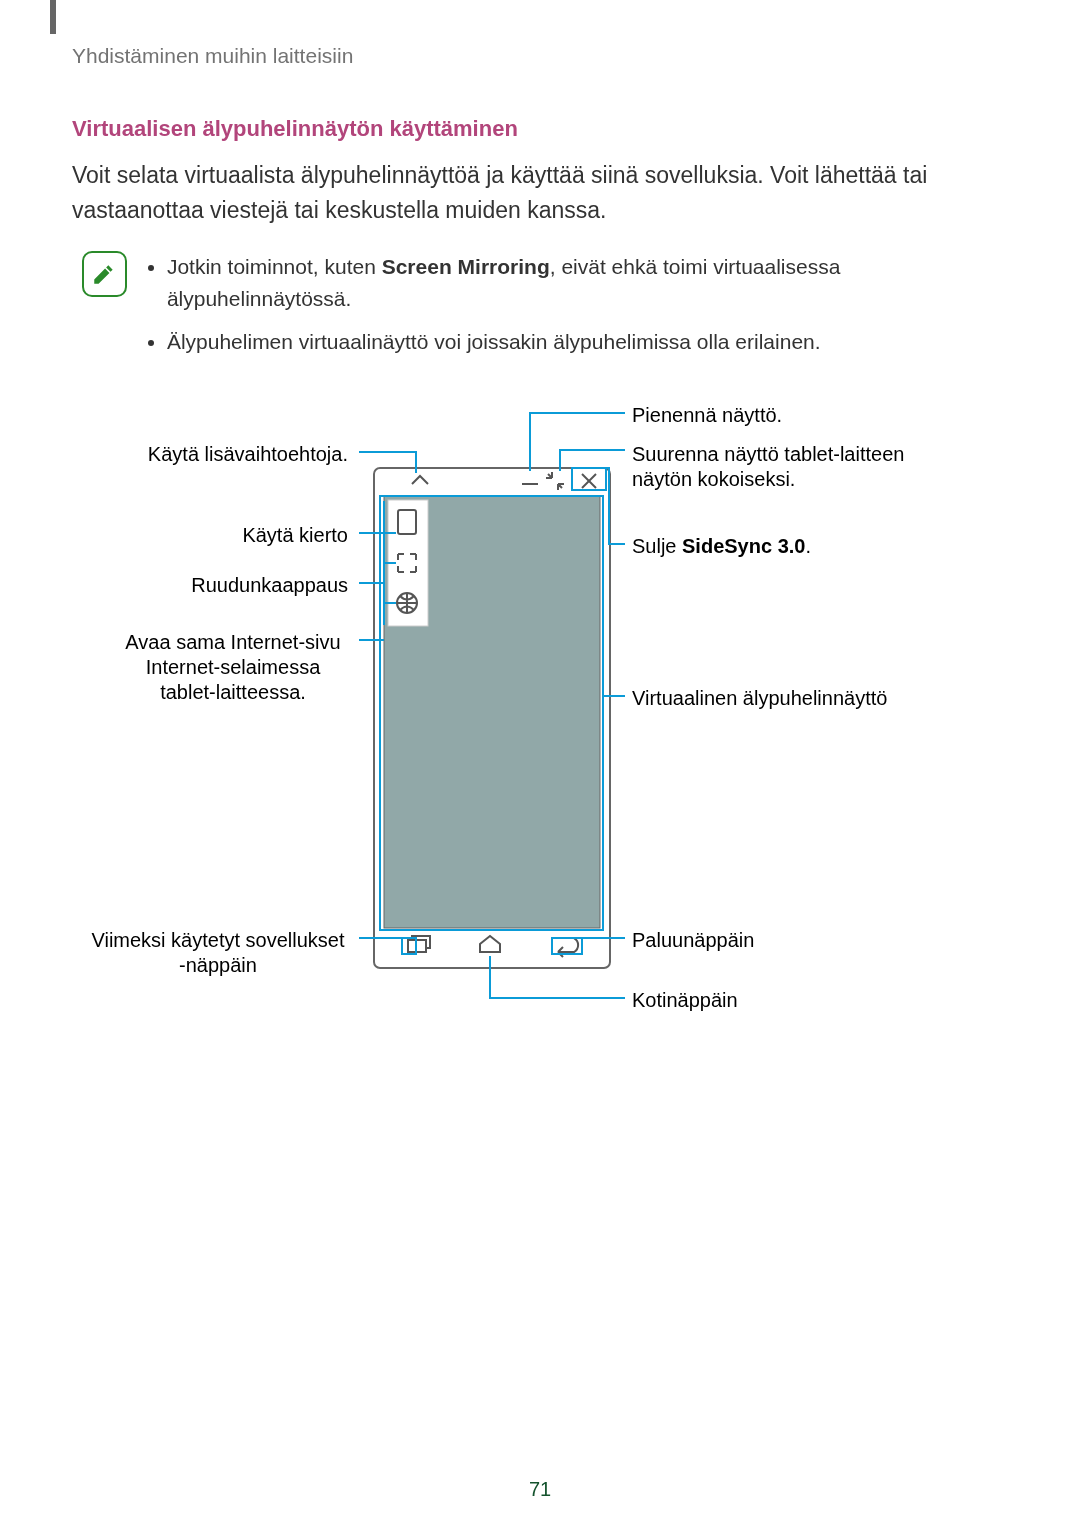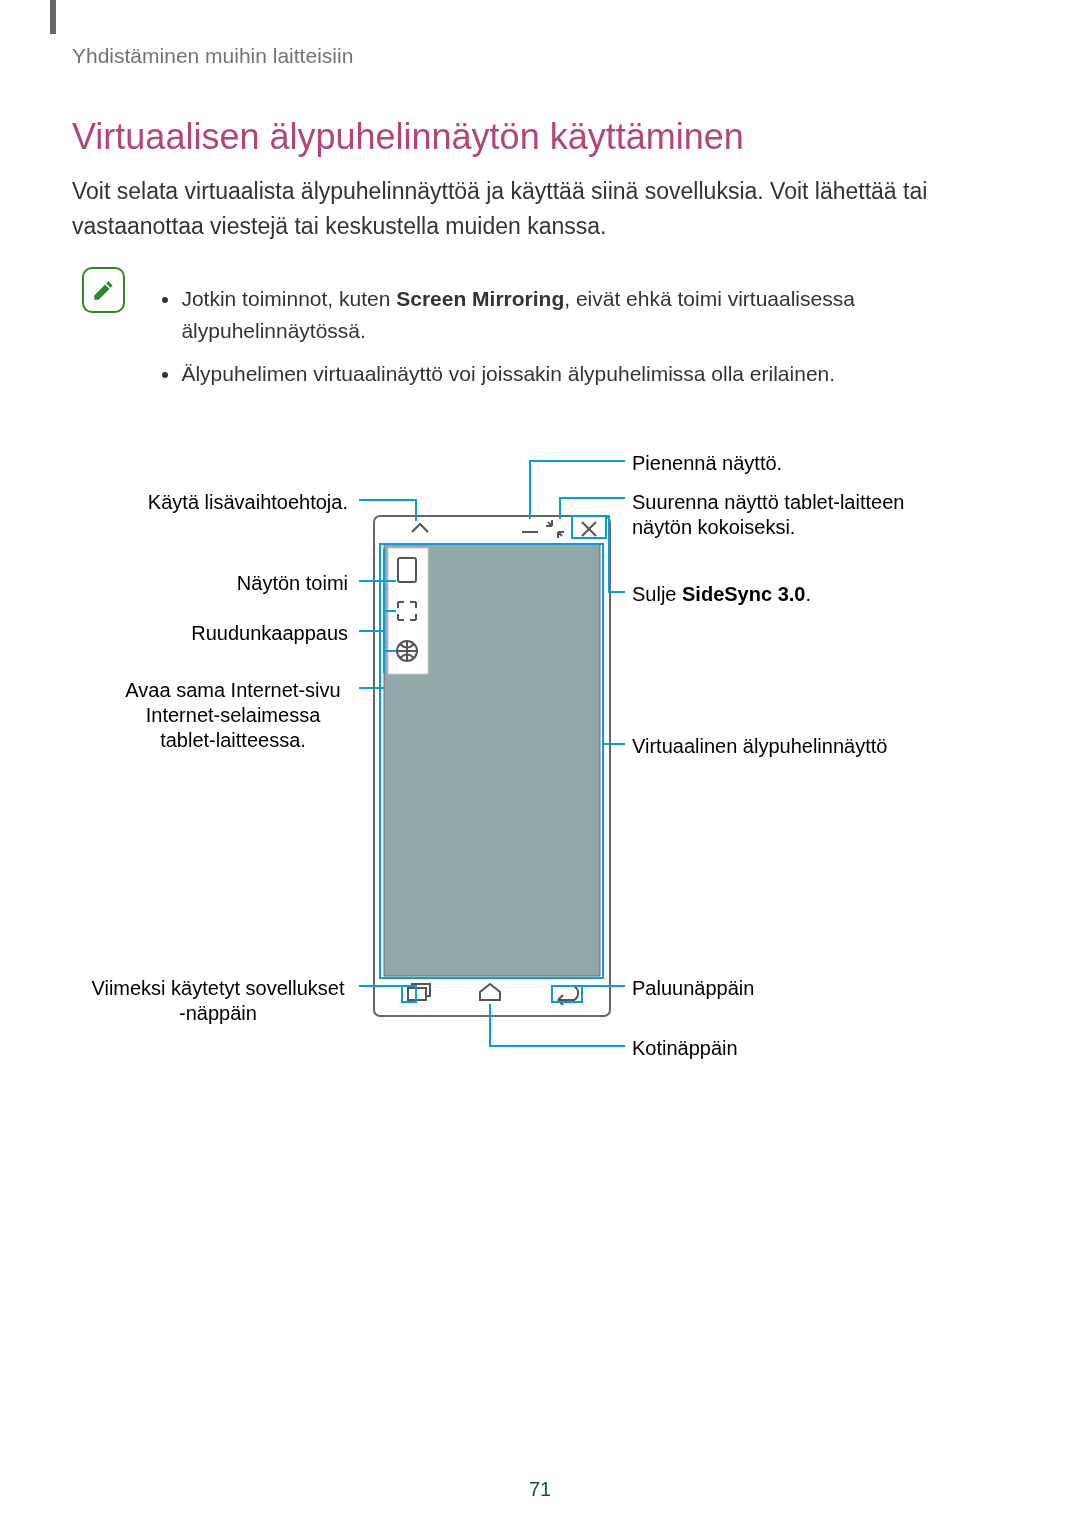--- a/index.html
+++ b/index.html
@@ -1,26 +1,26 @@
 <!DOCTYPE html>
 <html><head>
 <meta charset="utf-8">
 <style>
 :root{--accent:#B2457B;--body:#333;--line:#0b9bd7;--fig:#888;--mut:#8aa8a9}
 *{box-sizing:border-box}
 body{margin:0;font-family:"Segoe UI",Arial,Helvetica,sans-serif;color:var(--body);background:#fff}
 .page{width:1080px;height:1527px;position:relative;padding:36px 72px 50px}
 .tab{position:absolute;left:50px;top:0;width:6px;height:34px;background:#666}
 .section{font-size:21px;color:#737373;margin:8px 0 48px}
-h2.title{font-size:36px;font-weight:400;color:var(--accent);margin:22px 0 16px}
+h2.title{font-size:22px;font-weight:700;color:var(--accent);margin:22px 0 16px}
 .intro{font-size:23px;line-height:1.5;margin:0 0 24px}
 .note{display:flex;gap:22px;margin:0 0 28px 10px}
 .note .icon-box{width:46px;height:46px;border:2px solid #2a8a2a;border-radius:10px;display:flex;align-items:center;justify-content:center}
 .note .pen{width:26px;height:26px}
-.note ul{margin:16px;padding-left:18px;font-size:21px;line-height:1.5}
+.note ul{margin:0;padding-left:18px;font-size:21px;line-height:1.5}
 .note li{margin-bottom:12px}
 .bold{font-weight:700}
 .fig{position:relative;height:640px;margin-top:20px}
 .lbl{position:absolute;font-size:20px;color:#000000;line-height:1.25}
 .lbl.r{text-align:left}
 .lbl.l{text-align:center}
 .pagenum{position:absolute;left:0;right:0;bottom:26px;text-align:center;font-size:20px;color:#14532d}
 svg{overflow:visible}
 </style>
 </head>
@@ -43,21 +43,21 @@
       <li>
         <span>Jotkin toiminnot, kuten </span><span class="bold">Screen Mirroring</span><span>, eivät ehkä toimi virtuaalisessa älypuhelinnäytössä.</span>
       </li>
       <li>Älypuhelimen virtuaalinäyttö voi joissakin älypuhelimissa olla erilainen.</li>
     </ul>
   </div>
 
   <div class="fig">
 
     <div class="lbl l" style="right:660px;top:44px">Käytä lisävaihtoehtoja.</div>
-    <div class="lbl l" style="right:660px;top:125px">Näytön toimi</div>
+    <div class="lbl l" style="right:660px;top:125px">Käytä kierto</div>
     <div class="lbl l" style="right:660px;top:175px">Ruudunkaappaus</div>
     <div class="lbl l" style="right:660px;top:530px;width:260px">Viimeksi käytetyt sovellukset -näppäin</div>
     <div class="lbl l" style="right:660px;top:232px;width:230px">Avaa sama Internet-sivu Internet-selaimessa tablet-laitteessa.</div>
 
     <div class="lbl r" style="left:560px;top:5px">Pienennä näyttö.</div>
     <div class="lbl r" style="left:560px;top:44px;width:320px">Suurenna näyttö tablet-laitteen näytön kokoiseksi.</div>
     <div class="lbl r" style="left:560px;top:136px">
       <span>Sulje </span><span class="bold">SideSync 3.0</span><span>.</span>
     </div>
     <div class="lbl r" style="left:560px;top:288px">Virtuaalinen älypuhelinnäyttö</div>

